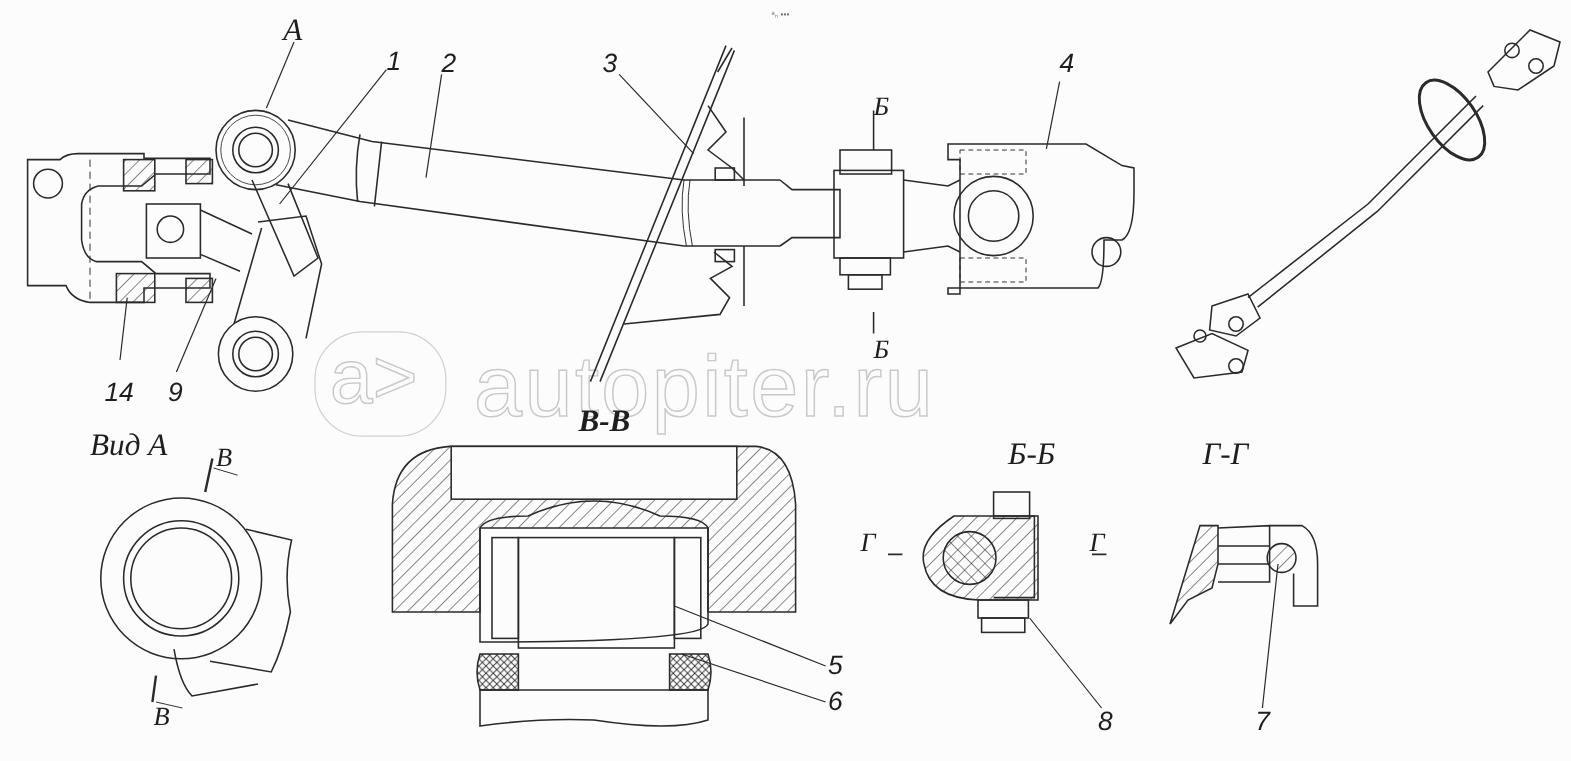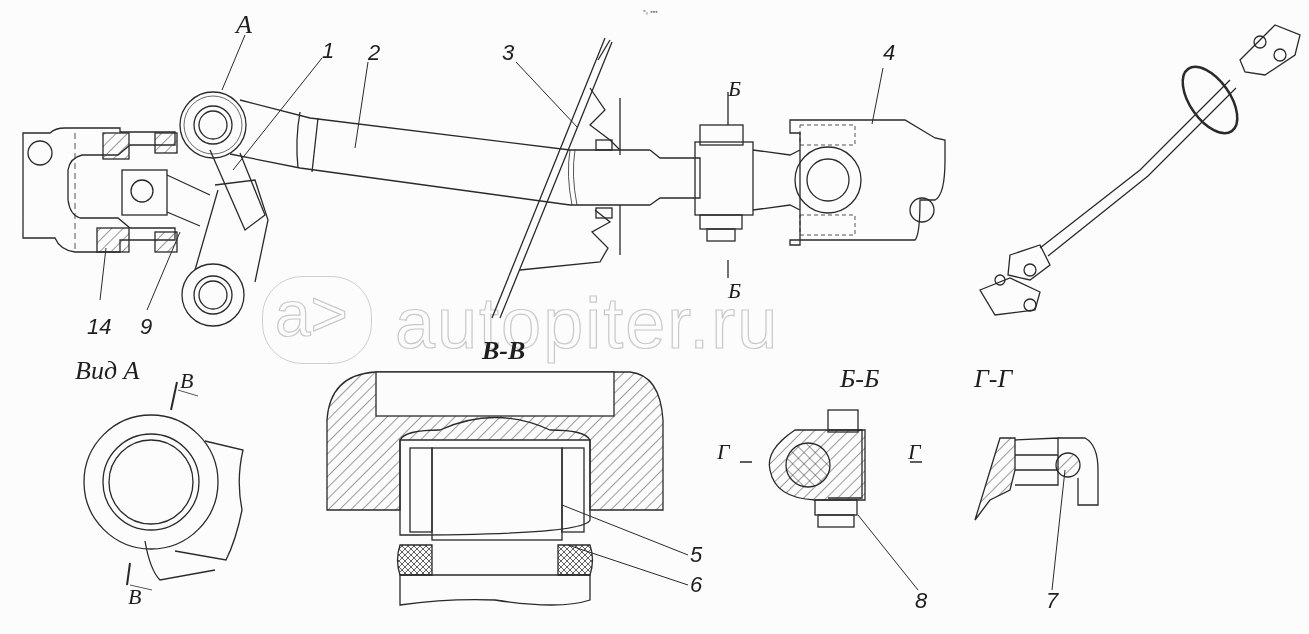--- a/index.html
+++ b/index.html
@@ -185,14 +185,14 @@
   <div class="lbl cut" style="left:728px;top:78px;">Б</div>
   <div class="lbl cut" style="left:728px;top:280px;">Б</div>
   <div class="lbl cut" style="left:180px;top:370px;">В</div>
   <div class="lbl cut" style="left:128px;top:586px;">В</div>
   <div class="lbl cut" style="left:717px;top:441px;">Г</div>
   <div class="lbl cut" style="left:908px;top:441px;">Г</div>
 
   <div class="lbl title" style="left:75px;top:358px;font-family:Liberation Serif, serif;">Вид А</div>
   <div class="lbl title" style="left:482px;top:338px;font-weight:bold;">В-В</div>
   <div class="lbl title" style="left:840px;top:366px;">Б-Б</div>
-  <div class="lbl title" style="left:974px;top:366px;">Г-Г</div>
+  <div class="lbl title" style="left:1002px;top:366px;">Г-Г</div>
 </div>
 
 </body></html>

